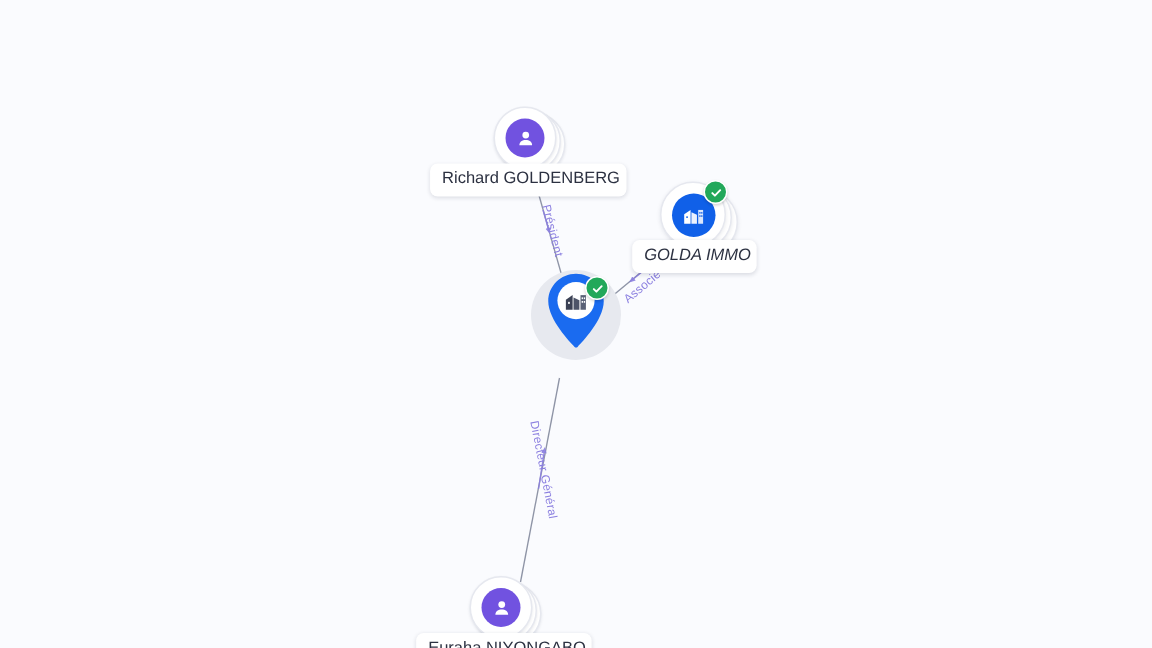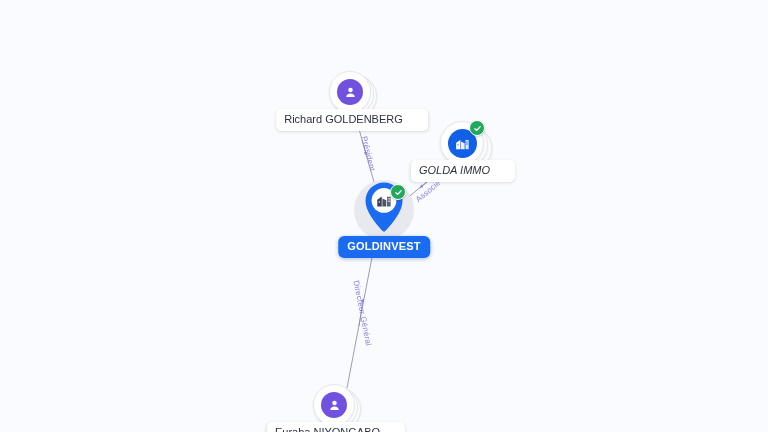--- a/index.html
+++ b/index.html
@@ -177,21 +177,21 @@
 
   
   .node-label {
     position: absolute;
     transform: translateX(-50%);
     white-space: nowrap;
     background: #ffffff;
     color: #2c3141;
     font-size: 11px;
     line-height: 1;
-    padding: 5px 25px 6px 8px;
+    padding: 5px 4px 6px 8px;
     border-radius: 5px;
     box-shadow: 0 1px 3px rgba(22, 30, 60, 0.14);
     cursor: pointer;
   }
 
   .node-label.selected {
     background: #1a6bf0;
     color: #ffffff;
     font-weight: bold;
     letter-spacing: .2px;
@@ -311,21 +311,20 @@
           </svg>
         </div>
         <div class="check-badge" style="left:41px; top:7px;">
           <svg width="9" height="9" viewBox="0 0 24 24">
             <path d="M5 12.6l4.6 4.6L19 7.4" stroke="#ffffff" stroke-width="3.4" fill="none" stroke-linecap="round" stroke-linejoin="round"></path>
           </svg>
         </div>
       </div>
     </div>
   </div>
-  <div class="node-label selected" style="left:384px; top:236px;">GOLDINVEST</div>
 
   <div class="node" style="left:336px; top:407px;">
     <div class="node-hit" style="left:0; top:0;">
       <div class="person-stack">
         <div class="layer l3"></div>
         <div class="layer l2"></div>
         <div class="layer l1">
           <div class="avatar-circle">
             <svg width="15" height="15" viewBox="0 0 24 24">
               <circle cx="12" cy="8" r="3.6" fill="#ffffff"></circle>

